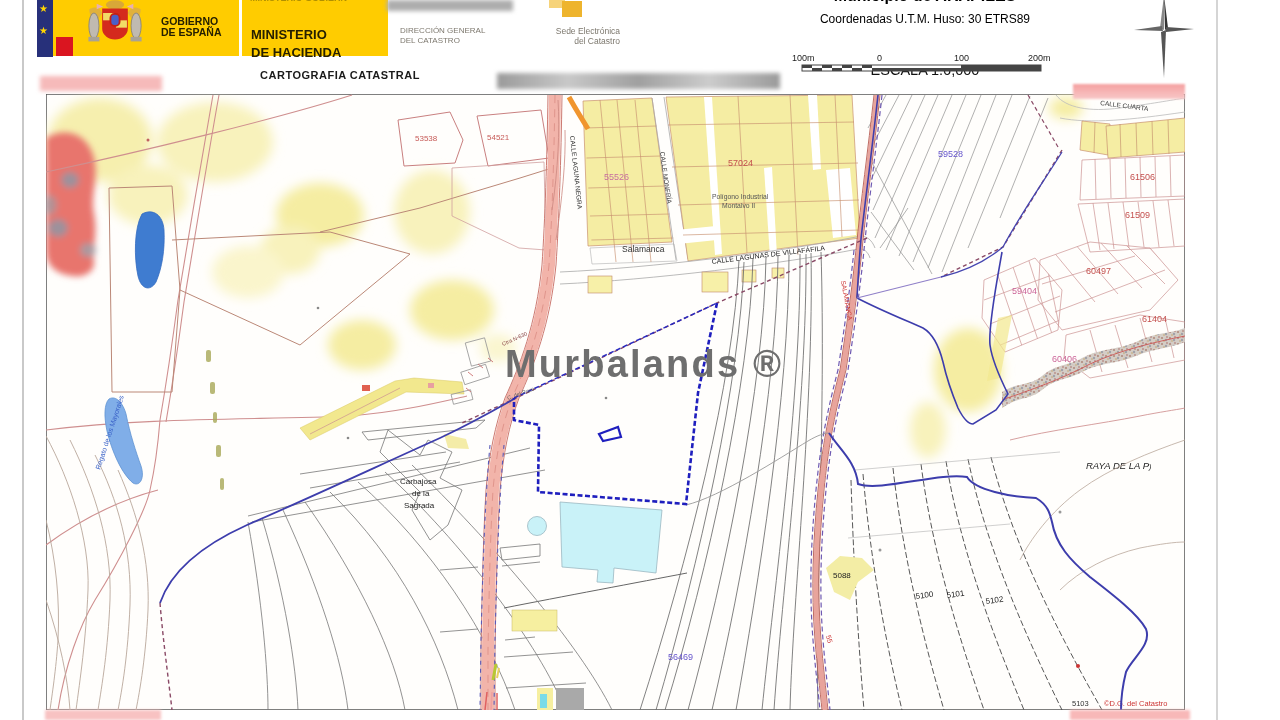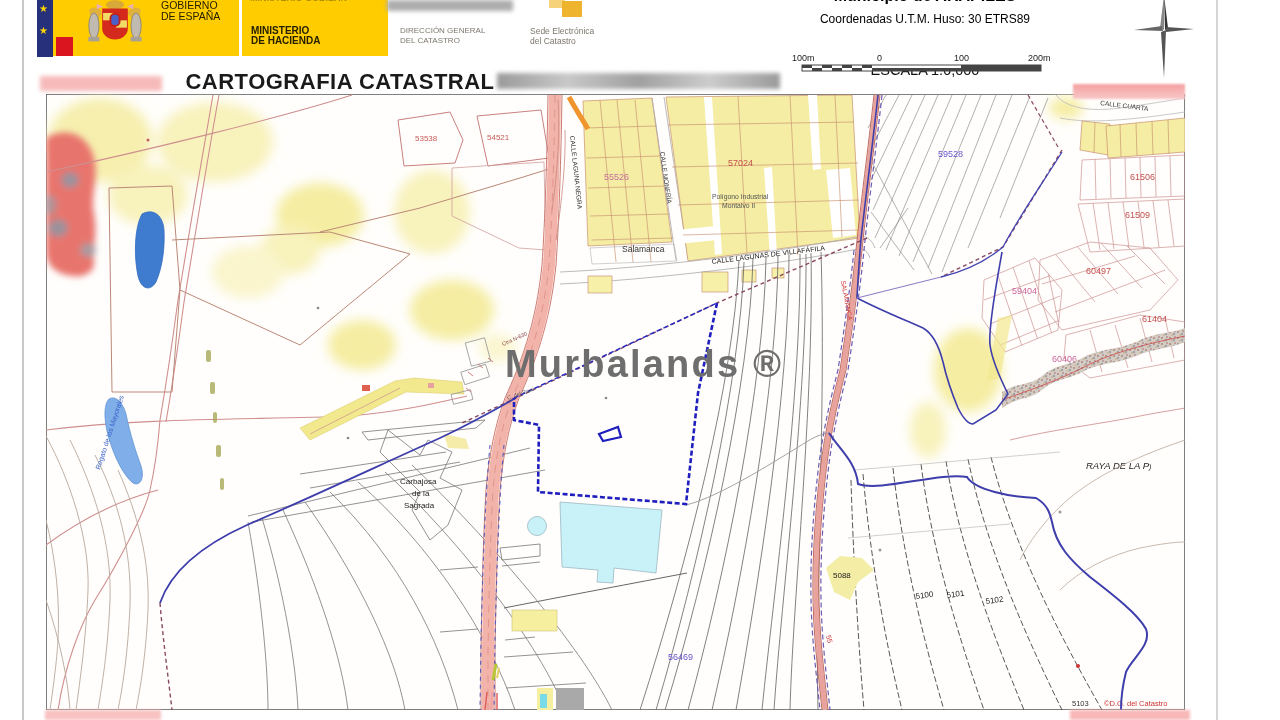--- a/index.html
+++ b/index.html
@@ -34,35 +34,35 @@
 <rect x="53" y="40" width="12" height="5" fill="#a9a294"></rect>
 <ellipse cx="36" cy="5" rx="10" ry="5" fill="#d8a838"></ellipse>
 <path d="M22,9 h28 v22 a14,12 0 0 1 -14,12 a14,12 0 0 1 -14,-12 z" fill="#d42a1d"></path>
 <rect x="23" y="14" width="12" height="8" fill="#f2dc66"></rect>
 <rect x="37" y="22" width="12" height="8" fill="#f2dc66"></rect>
 <rect x="31" y="15" width="10" height="13" rx="4.5" fill="#4a5fc8" stroke="#c42015" stroke-width="2"></rect>
 <path d="M16,4 l7,3 -7,3 z" fill="#e8b0b0"></path>
 <path d="M56,4 l-7,3 7,3 z" fill="#e8b0b0"></path>
 </svg>
 
-<div class="abs" style="left:161px;top:0;width:80px;color:#262000;font-size:10.5px;font-weight:normal;line-height:11px;letter-spacing:0px;">GOBIERNO<br>DE ESPAÑA</div>
+<div class="abs" style="left:161px;top:16px;width:80px;color:#262000;font-size:10.5px;font-weight:bold;line-height:11px;letter-spacing:0px;">GOBIERNO<br>DE ESPAÑA</div>
 
 <div class="abs" style="left:242px;top:0;width:146px;height:56px;background:#ffcc00;"></div>
 <div class="abs" style="left:250px;top:-7px;width:140px;color:#b08f00;font-size:9px;font-weight:bold;">MINISTERIO GOBIERN</div>
 
-<div class="abs" style="left:251px;top:26px;width:100px;color:#262000;font-size:10px;font-weight:bold;line-height:10px;">MINISTERIO<br>DE HACIENDA</div>
+<div class="abs" style="left:251px;top:26px;width:100px;color:#262000;font-size:13px;font-weight:bold;line-height:18px;">MINISTERIO<br>DE HACIENDA</div>
 
 <div class="abs" style="left:387px;top:0px;width:126px;height:11px;background:#adadad;filter:blur(2px);"></div>
 
 <div class="abs" style="left:400px;top:26px;width:110px;color:#7d786e;font-size:8px;font-weight:normal;line-height:10px;">DIRECCIÓN GENERAL<br>DEL CATASTRO</div>
 
 <div class="abs" style="left:549px;top:0px;width:16px;height:8px;background:#f6d37a;"></div>
 <div class="abs" style="left:562px;top:1px;width:20px;height:16px;background:#eeb42d;"></div>
 
-<div class="abs" style="left:530px;top:26px;width:90px;color:#7d786e;font-size:8.5px;line-height:10px;text-align:left;">Sede Electrónica<br>del Catastro</div>
+<div class="abs" style="left:530px;top:26px;width:90px;color:#7d786e;font-size:8.5px;line-height:10px;text-align:right;">Sede Electrónica<br>del Catastro</div>
 
 <div class="abs" style="left:780px;top:-13px;width:290px;color:#000;font-size:16px;font-weight:bold;text-align:center;">Municipio de ARAPILES</div>
 
 <div class="abs" style="left:770px;top:12px;width:310px;color:#000000;font-size:12px;text-align:center;">Coordenadas U.T.M. Huso: 30 ETRS89</div>
 
 <div class="abs" style="left:770px;top:34px;width:310px;color:#111;font-size:14.5px;text-align:center;margin-top:28px;">ESCALA 1:6,000</div>
 
 <svg class="abs" style="left:785px;top:52px;" width="280" height="24" viewBox="0 0 280 24">
 <text x="7" y="9" font-size="9" fill="#222" font-family="Liberation Sans">100m</text>
 <text x="92" y="9" font-size="9" fill="#222" font-family="Liberation Sans">0</text>
@@ -84,21 +84,21 @@
 </svg>
 
 <svg class="abs" style="left:1130px;top:0px;" width="70" height="80" viewBox="0 0 70 80">
 <path d="M34,-5 L38,28 L35,30 Z" fill="#333"></path>
 <path d="M34,-5 L30,28 L34,30 Z" fill="#888"></path>
 <path d="M34,78 L31,32 L36,30 Z" fill="#555"></path>
 <path d="M4,30 L32,26 L33,31 Z" fill="#666"></path>
 <path d="M64,29 L36,27 L36,32 Z" fill="#555"></path>
 </svg>
 
-<div class="abs" style="left:150px;top:69px;width:380px;color:#1a1a1a;font-size:22px;font-weight:bold;text-align:center;letter-spacing:0.5px;">CARTOGRAFIA CATASTRAL</div>
+<div class="abs" style="left:150px;top:69px;width:380px;color:#1a1a1a;font-size:11px;font-weight:bold;text-align:center;letter-spacing:0.5px;">CARTOGRAFIA CATASTRAL</div>
 
 <div class="abs" style="left:40px;top:76px;width:122px;height:15px;background:#f6baba;filter:blur(2px);"></div>
 
 <div class="abs" style="left:497px;top:73px;width:283px;height:16px;background:linear-gradient(90deg,#9a9a9a,#c8c8c8,#a0a0a0,#cccccc,#9a9a9a);filter:blur(2px);"></div>
 
 <div class="abs" style="left:1073px;top:84px;width:112px;height:15px;background:linear-gradient(180deg,#f5a0a0,#f8c8c8);filter:blur(1px);z-index:5;"></div>
 
 <div class="abs" style="left:45px;top:710px;width:116px;height:10px;background:#f8c2c2;filter:blur(1.5px);z-index:5;"></div>
 
 <div class="abs" style="left:1070px;top:710px;width:120px;height:10px;background:#f8b8b8;filter:blur(1.5px);z-index:5;"></div>

